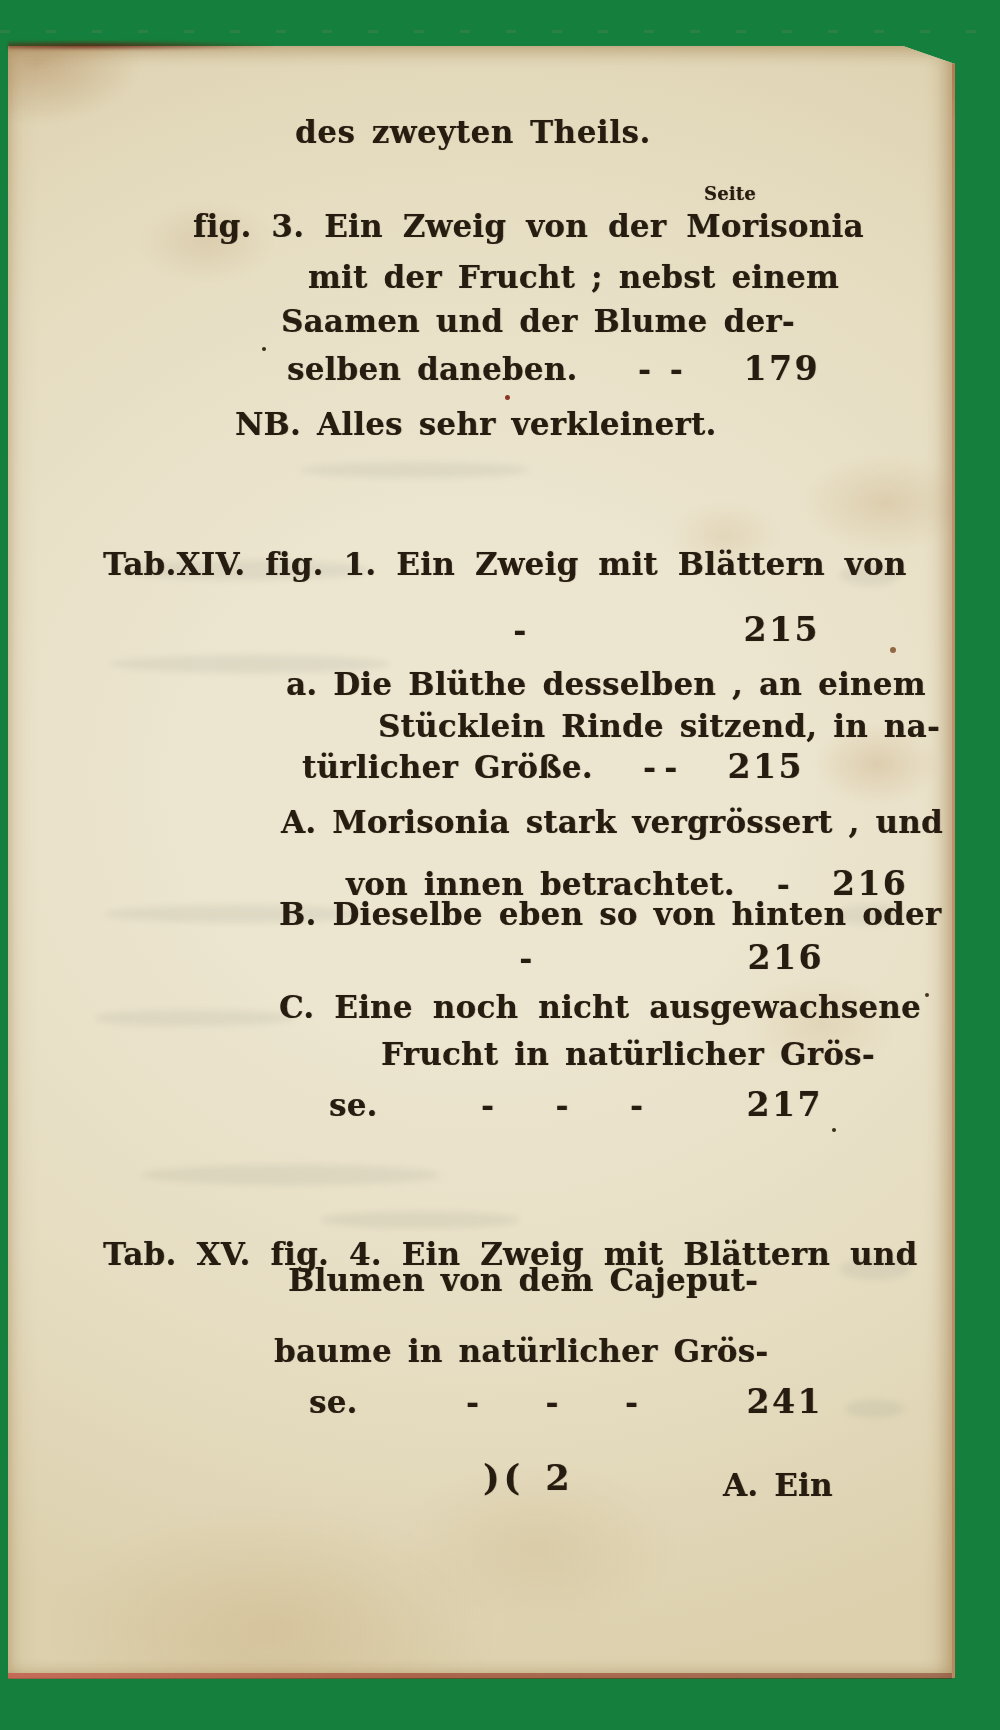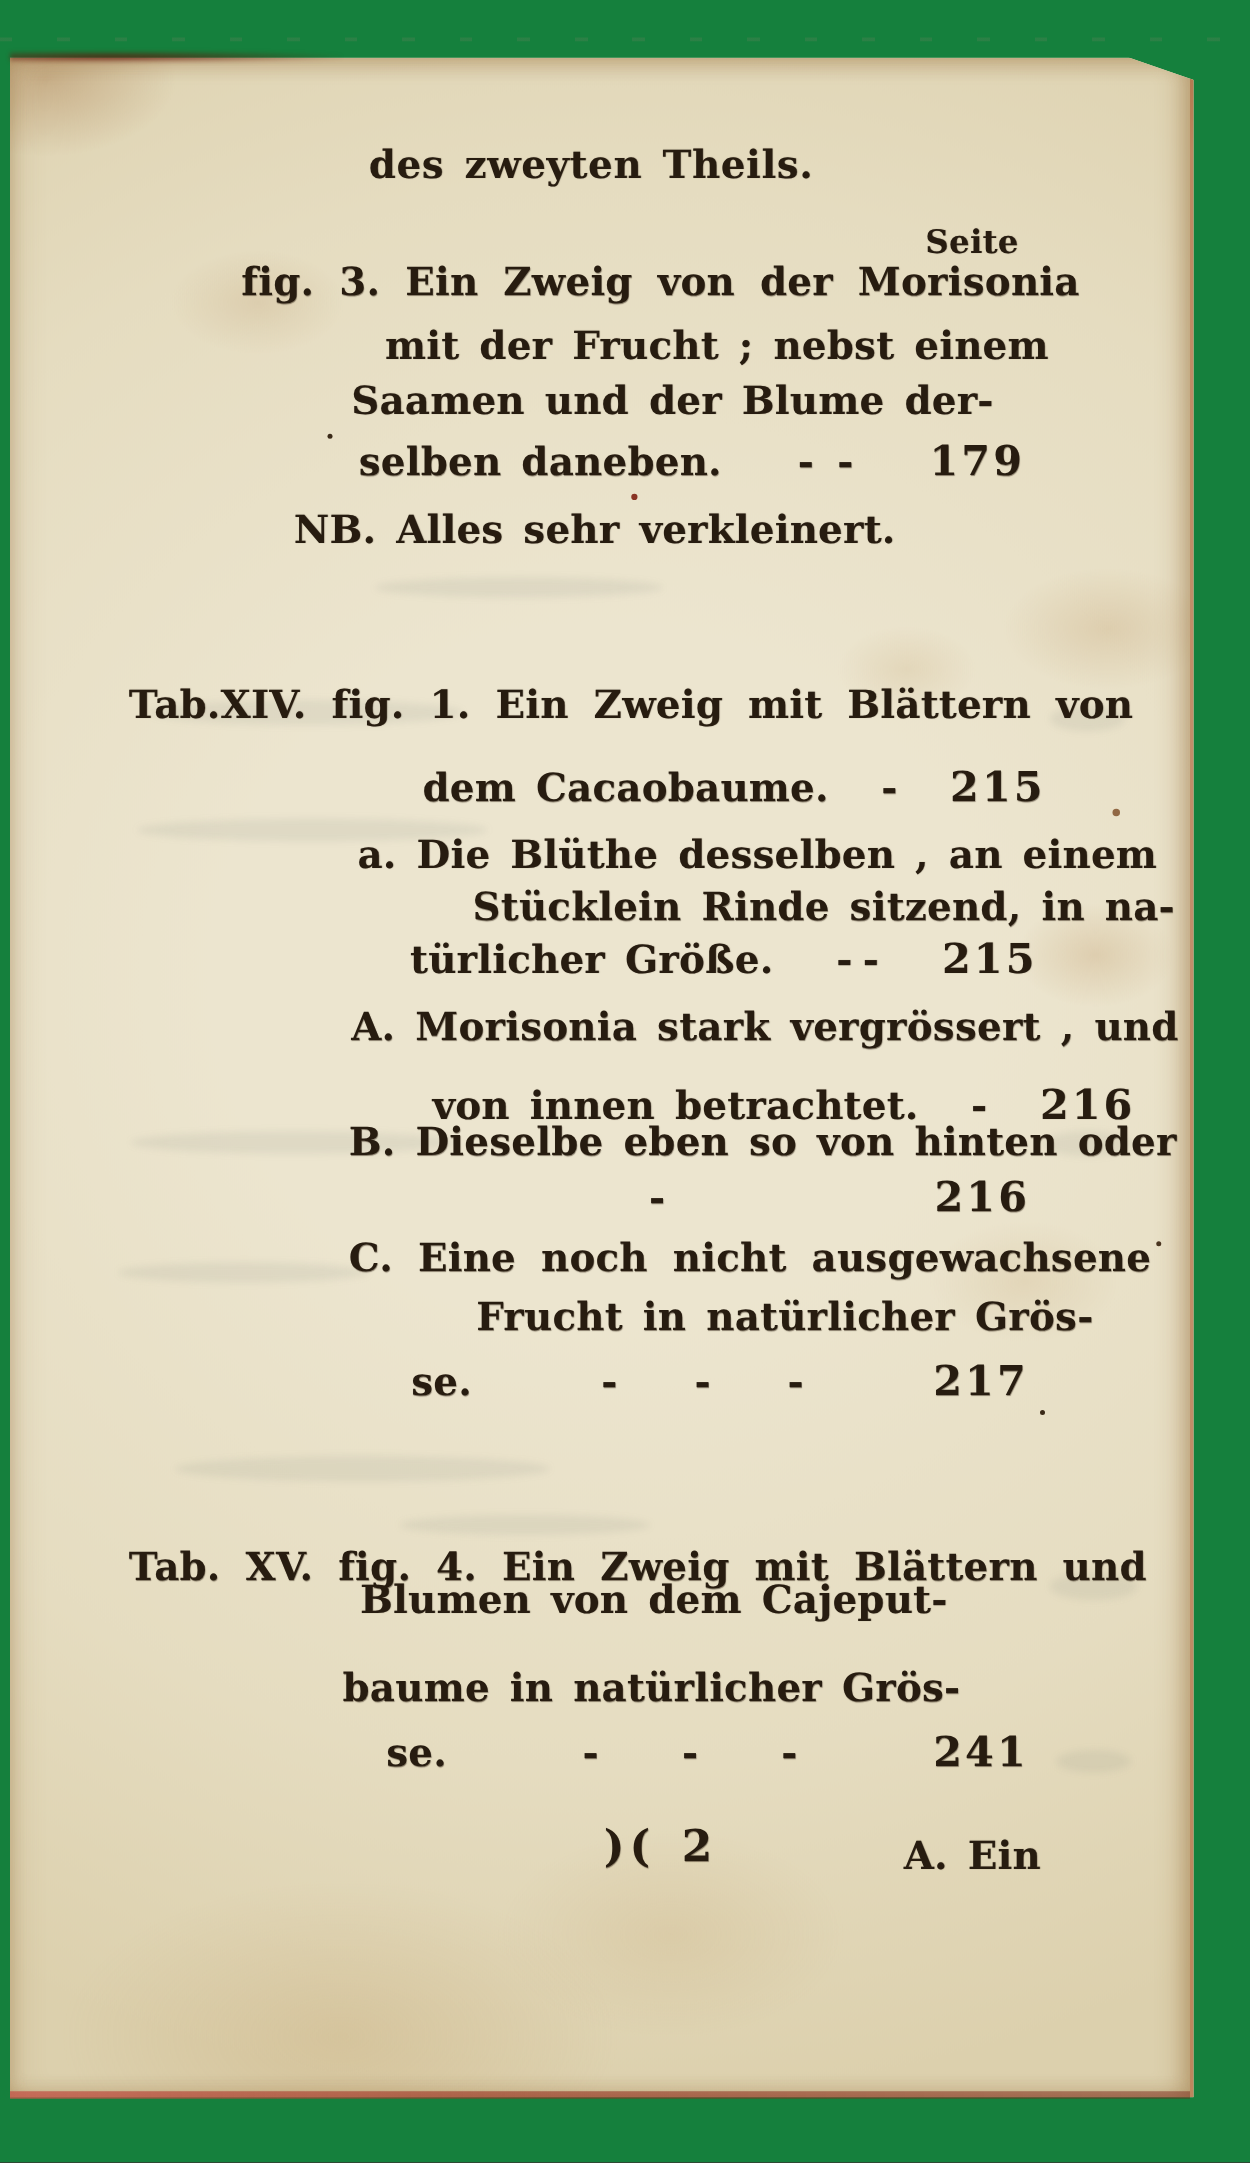--- a/index.html
+++ b/index.html
@@ -38,21 +38,21 @@
   .line{position:absolute;font-weight:700;font-size:31px;line-height:40px;color:#271c10;
     white-space:nowrap;word-spacing:5px;letter-spacing:.2px;
     text-shadow:.4px .4px .7px rgba(43,30,16,.5);}
   .spread{word-spacing:9px;}
   .pageline{display:flex;align-items:baseline;gap:42px;}
   .pageline .t{flex:0 0 auto;}
   .dashgroup{flex:1 1 auto;display:flex;justify-content:space-evenly;align-items:baseline;}
   .dashgroup span{font-weight:700;}
   .pnum{flex:0 0 auto;font-size:33px;letter-spacing:2.5px;}
   #header-title{left:295px;top:112px;font-size:31px;letter-spacing:.5px;}
-  #seite-label{left:645px;top:174px;width:170px;text-align:right;font-size:26px;}
+  #seite-label{left:645px;top:174px;width:170px;text-align:center;font-size:18px;}
   #nb-note{left:235px;top:404px;}
   #signature-mark{left:483px;top:1458px;font-size:35px;letter-spacing:4px;}
   #catchword{left:723px;top:1465px;}
   
   .ghost{position:absolute;background:rgba(105,115,105,.10);filter:blur(3px);border-radius:50%;}
   .speck{position:absolute;border-radius:50%;}
 </style>
 </head>
 <body>
 
@@ -93,29 +93,28 @@
       <div class="line pageline" style="left: 287px; top: 349px; width: 533px;">
         <span class="t">selben daneben.</span>
         <span class="dashgroup">
           <span>-</span>
           <span>-</span>
         </span>
         <span class="pnum">179</span>
       </div>
       <div class="line spread" style="left: 103px; top: 544px;"><span class="t">Tab.XIV. fig. 1. Ein Zweig mit Blättern von</span></div>
       <div class="line pageline" style="left: 338px; top: 610px; width: 482px;">
-        <span class="t">dem Cacaobaume.</span>
         <span class="dashgroup">
           <span>-</span>
         </span>
         <span class="pnum">215</span>
       </div>
       <div class="line" style="left: 286px; top: 664px;"><span class="t">a. Die Blüthe desselben , an einem</span></div>
       <div class="line" style="left: 378px; top: 706px;"><span class="t">Stücklein Rinde sitzend, in na-</span></div>
-      <div class="line pageline" style="left: 328px; top: 747px; width: 502px;">
+      <div class="line pageline" style="left: 302px; top: 747px; width: 502px;">
         <span class="t">türlicher Größe.</span>
         <span class="dashgroup">
           <span>-</span>
           <span>-</span>
         </span>
         <span class="pnum">215</span>
       </div>
       <div class="line" style="left: 281px; top: 802px;"><span class="t">A. Morisonia stark vergrössert , und</span></div>
       <div class="line pageline" style="left: 346px; top: 847px; width: 478px; margin-top: 17px;">
         <span class="t">von innen betrachtet.</span>

